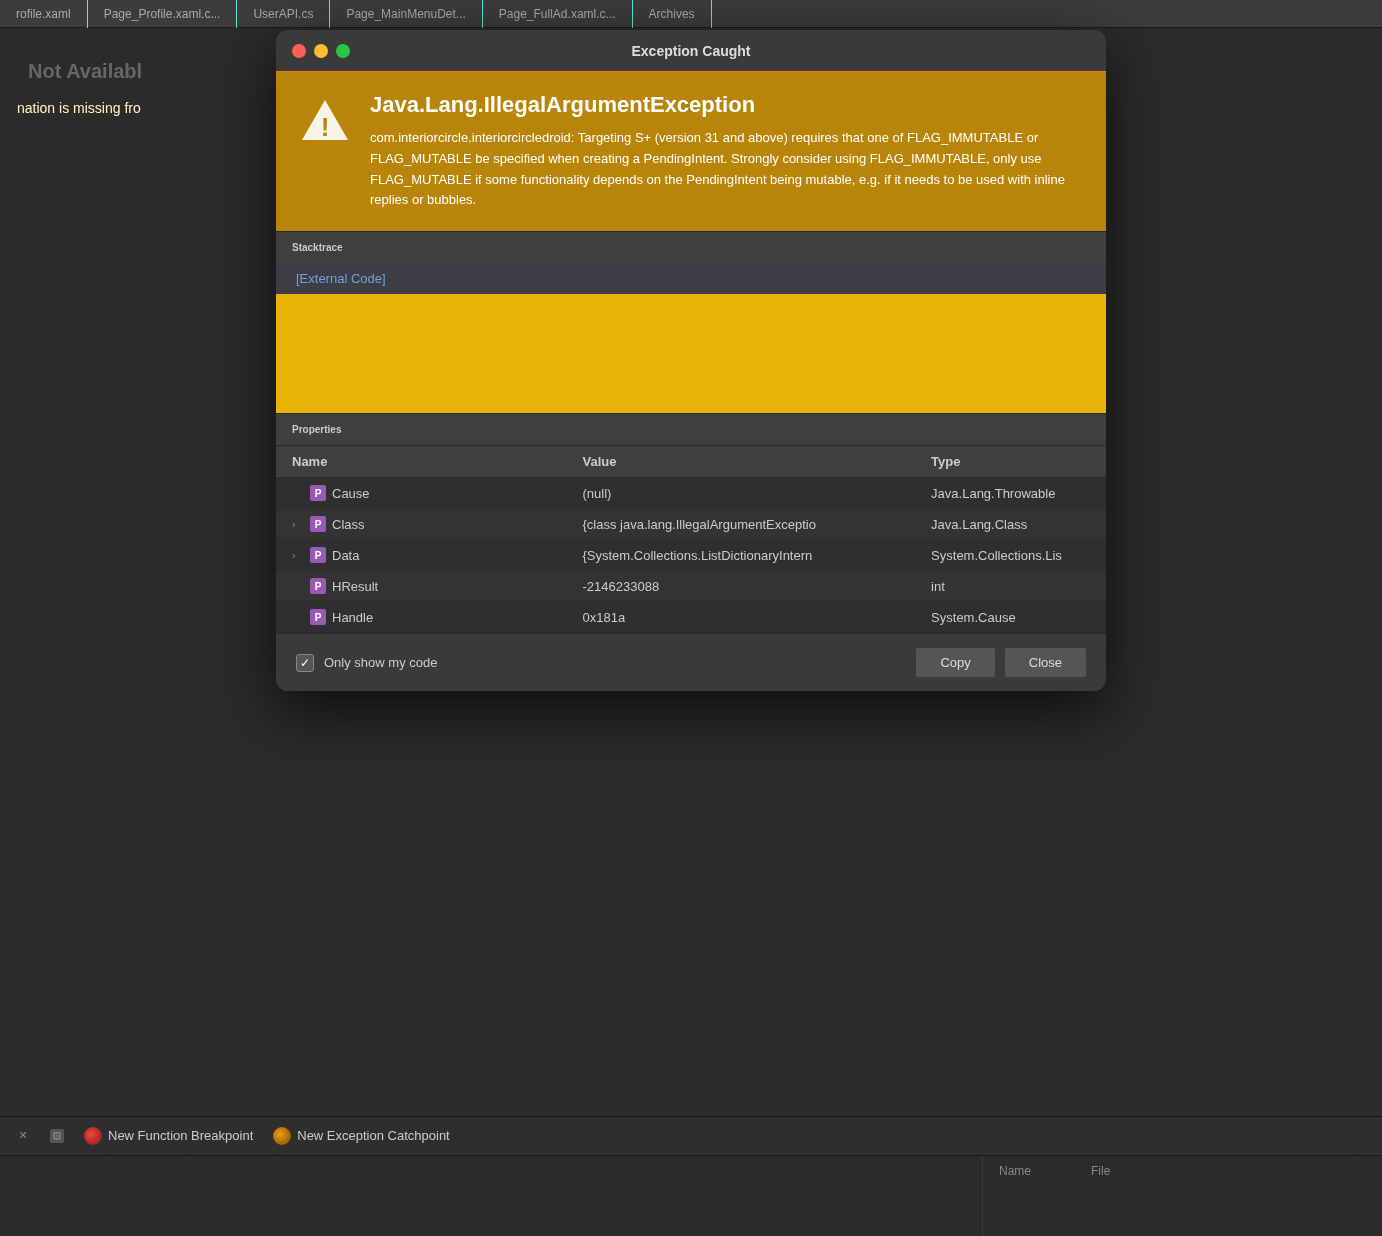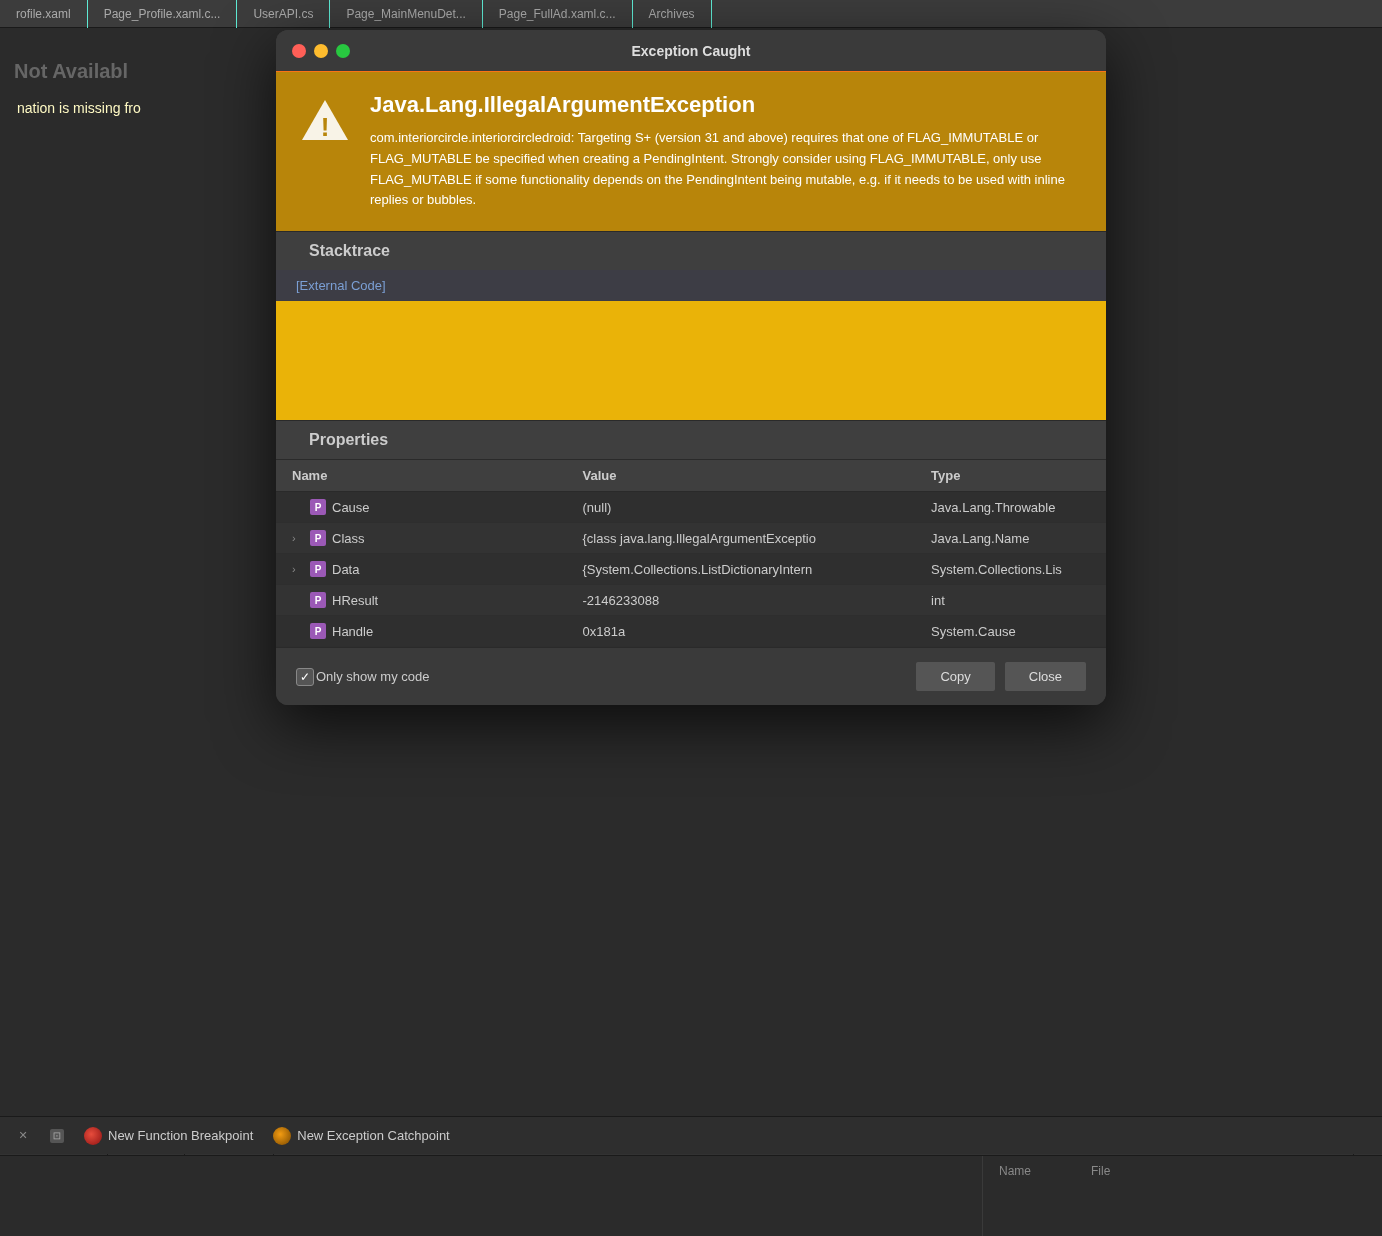--- a/index.html
+++ b/index.html
@@ -36,21 +36,21 @@
       font-size: 12px;
       color: #aaa;
       border-right: 1px solid #5eead4;
       white-space: nowrap;
     }
 
     
     .bg-text {
       position: absolute;
       top: 60px;
-      left: 14px;
+      left: 28px;
       color: #666;
       font-size: 20px;
       font-weight: bold;
     }
     .bg-subtext {
       position: absolute;
       top: 100px;
       left: 17px;
       color: #fef9c3;
       font-size: 14px;
@@ -129,22 +129,22 @@
     }
     .exception-message {
       font-size: 13px;
       color: #fff;
       line-height: 1.6;
     }
 
     
     .section-header {
       background: #3f3f3f;
-      padding: 10px 33px;
-      font-size: 16px;
+      padding: 10px 16px;
+      font-size: 10px;
       font-weight: 600;
       color: #ccc;
       border-top: 1px solid #2a2a2a;
     }
     .stacktrace-area {
       background: #eab308;
       min-height: 150px;
       padding: 0;
     }
     .stacktrace-item {
@@ -218,21 +218,21 @@
       background: #3a3a3a;
       padding: 14px 20px;
       display: flex;
       align-items: center;
       justify-content: space-between;
       border-top: 1px solid #2a2a2a;
     }
     .checkbox-area {
       display: flex;
       align-items: center;
-      gap: 2px;
+      gap: 10px;
     }
     .checkbox-box {
       width: 18px;
       height: 18px;
       background: #555;
       border: 1px solid #888;
       border-radius: 3px;
       display: flex;
       align-items: center;
       justify-content: center;
@@ -460,21 +460,21 @@
             </tr>
             <tr class="prop-row">
               <td>
                 <div class="prop-name-cell">
                   <span class="expand-arrow">›</span>
                   <span class="prop-badge">P</span>
                   <span>Class</span>
                 </div>
               </td>
               <td>{class java.lang.IllegalArgumentExceptio</td>
-              <td>Java.Lang.Name</td>
+              <td>Java.Lang.Class</td>
             </tr>
             <tr class="prop-row">
               <td>
                 <div class="prop-name-cell">
                   <span class="expand-arrow">›</span>
                   <span class="prop-badge">P</span>
                   <span>Data</span>
                 </div>
               </td>
               <td>{System.Collections.ListDictionaryIntern</td>

